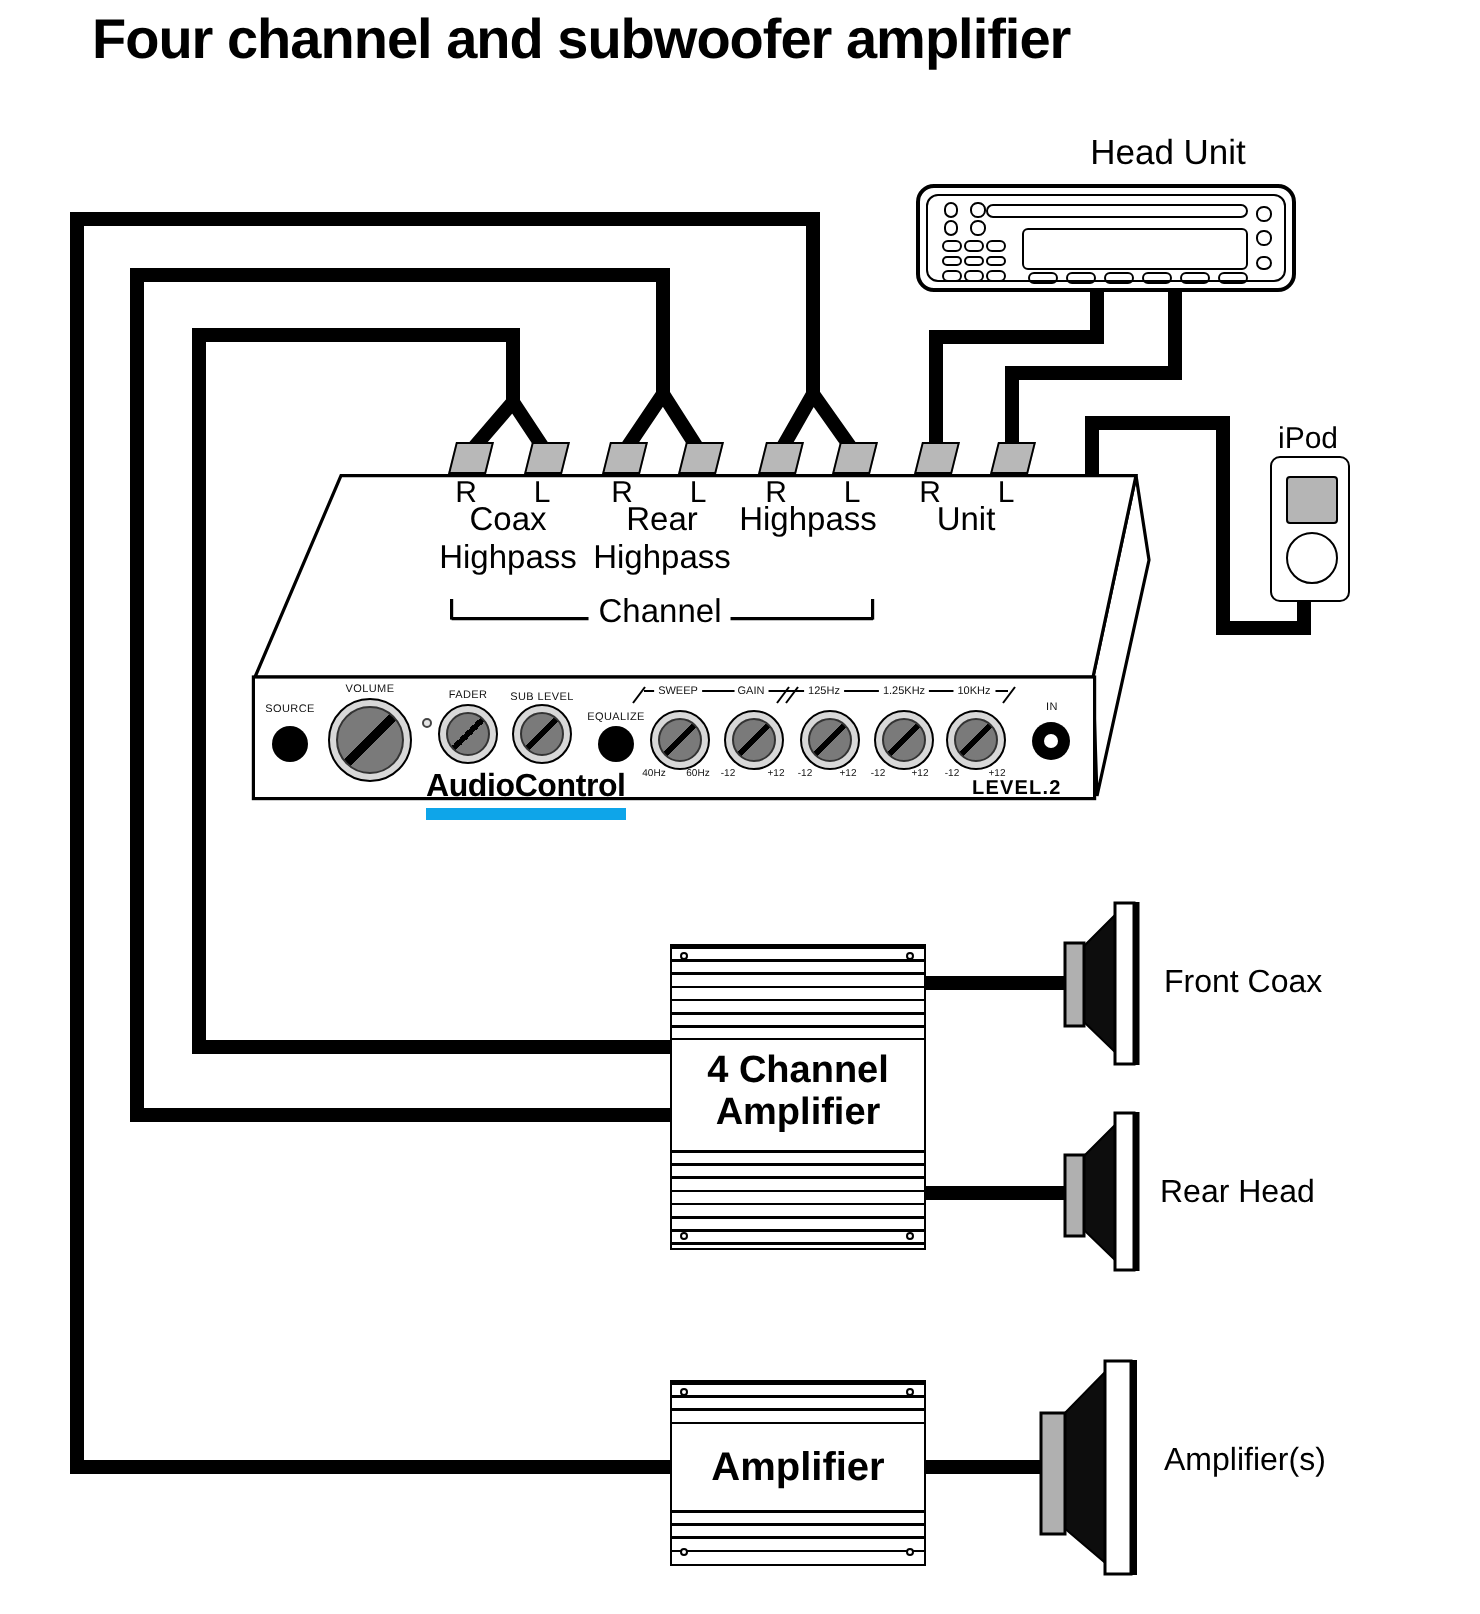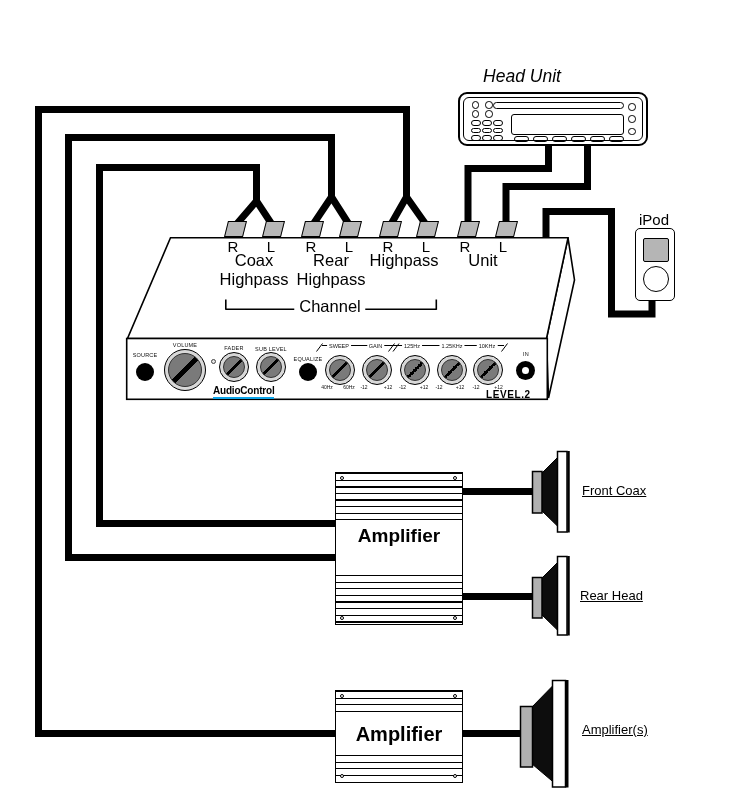--- a/index.html
+++ b/index.html
@@ -41,31 +41,31 @@
   .lbl.ctr{transform:translateX(-50%);}
   .eq-lbl{position:absolute;font-size:5.5px;color:#111;background:#fff;padding:0 2px;transform:translateX(-50%);}
   .scale{position:absolute;top:46px;font-size:5px;color:#111;transform:translateX(-50%);}
   .knob{position:absolute;border-radius:50%;background:#d8d8d8;border:1.2px solid #000;box-sizing:border-box;}
   .knob-face{position:absolute;inset:3px;border-radius:50%;border:1px solid #333;
      background:linear-gradient(135deg,rgba(0,0,0,0) 45%,#000 45%,#000 55%,rgba(0,0,0,0) 55%),#7a7a7a;}
   .btn-black{position:absolute;width:18px;height:18px;border-radius:50%;background:#000;}
   .led{position:absolute;left:83.5px;top:20.5px;width:5.5px;height:5.5px;border:1px solid #444;border-radius:50%;background:#e5e5e5;box-sizing:border-box;}
   .in-jack{position:absolute;left:389px;top:23px;width:19px;height:19px;border-radius:50%;background:#000;}
   .in-hole{position:absolute;left:6px;top:6px;width:7px;height:7px;border-radius:50%;background:#fff;}
-  #brand{position:absolute;left:86px;top:47px;font-size:10px;font-weight:bold;letter-spacing:-0.2px;
-         border-bottom:2px solid #0ea5e9;padding-bottom:0.5px;}
+  #brand{position:absolute;left:86px;top:47px;font-size:16px;font-weight:bold;letter-spacing:-0.2px;
+         border-bottom:6px solid #0ea5e9;padding-bottom:0.5px;}
   #model{position:absolute;left:359px;top:50.5px;font-size:10px;font-weight:bold;letter-spacing:0.6px;}
 
   
   .amp{position:absolute;left:335px;width:128px;border:1.6px solid #000;background:#fff;box-sizing:border-box;}
   .fins{position:absolute;left:0;right:0;background:repeating-linear-gradient(to bottom,#000 0,#000 1.3px,#fff 1.3px,#fff 6.6px);}
   .amp-text{position:absolute;left:0;right:0;text-align:center;font-weight:bold;line-height:1.12;}
   .screw{position:absolute;width:4px;height:4px;border:1px solid #000;border-radius:50%;background:#fff;box-sizing:border-box;}
 
-  .sp-label{position:absolute;font-size:13px;text-decoration:underline;}
+  .sp-label{position:absolute;font-size:16px;}
 </style>
 </head>
 <body>
 
 <div class="stage">
 
   <svg width="740" height="807" viewBox="0 0 740 807">
 
     <g stroke="#000" fill="none" stroke-width="7" stroke-linejoin="miter">
       <polyline points="256.5,203 256.5,167.5 99.5,167.5 99.5,523.5 337,523.5"></polyline>
@@ -116,22 +116,23 @@
       <rect x="532.5" y="577.5" width="9.5" height="40.5" fill="#b0b0b0" stroke="#000" stroke-width="1.5"></rect>
     </g>
     <g>
       <polygon points="554.5,684 531.5,707.5 531.5,763.5 554.5,783" fill="#0d0d0d" stroke="#000" stroke-width="1"></polygon>
       <rect x="552.5" y="680.5" width="13" height="106.5" fill="#fff" stroke="#000" stroke-width="1.5"></rect>
       <line x1="567" y1="680" x2="567" y2="787.5" stroke="#000" stroke-width="3"></line>
       <rect x="520.5" y="706.5" width="12" height="60.5" fill="#b0b0b0" stroke="#000" stroke-width="1.5"></rect>
     </g>
   </svg>
 
-
-  <div class="abs ctr" id="hu-label" style="left:522px;font-style:italic;">Head Unit</div>
+  <div class="abs" id="title">Four channel and subwoofer amplifier</div>
+
+  <div class="abs ctr" id="hu-label" style="left:584px;">Head Unit</div>
   <div class="abs hu">
     <div class="hu-inner"></div>
     <div class="hu-c" style="left:11.5px;top:7px;"></div>
     <div class="hu-c" style="left:25px;top:7px;"></div>
     <div class="hu-c" style="left:11.5px;top:16px;"></div>
     <div class="hu-c" style="left:25px;top:16px;"></div>
     <div class="hu-slot"></div>
     <div class="hu-disp"></div>
     <div class="hu-c" style="left:168px;top:9px;"></div>
     <div class="hu-c" style="left:168px;top:21px;"></div>
@@ -241,20 +242,21 @@
     <span id="model">LEVEL.2</span>
     <span class="lbl ctr" style="left:399px;top:13px;">IN</span>
     <div class="in-jack">
         <div class="in-hole"></div>
       </div>
   </div>
 
   <div class="amp" style="top:472px;height:153px;">
     <div class="fins" style="top:0;height:47px;"></div>
     <div class="amp-text" style="top:52px;font-size:19px;">
+      <div>4 Channel</div>
       <div>Amplifier</div>
     </div>
     <div class="fins" style="top:102px;height:48px;"></div>
     <div class="screw" style="left:4px;top:3px;"></div>
     <div class="screw" style="left:117px;top:3px;"></div>
     <div class="screw" style="left:4px;top:143px;"></div>
     <div class="screw" style="left:117px;top:143px;"></div>
   </div>
 
   <div class="amp" style="top:690px;height:93px;">

